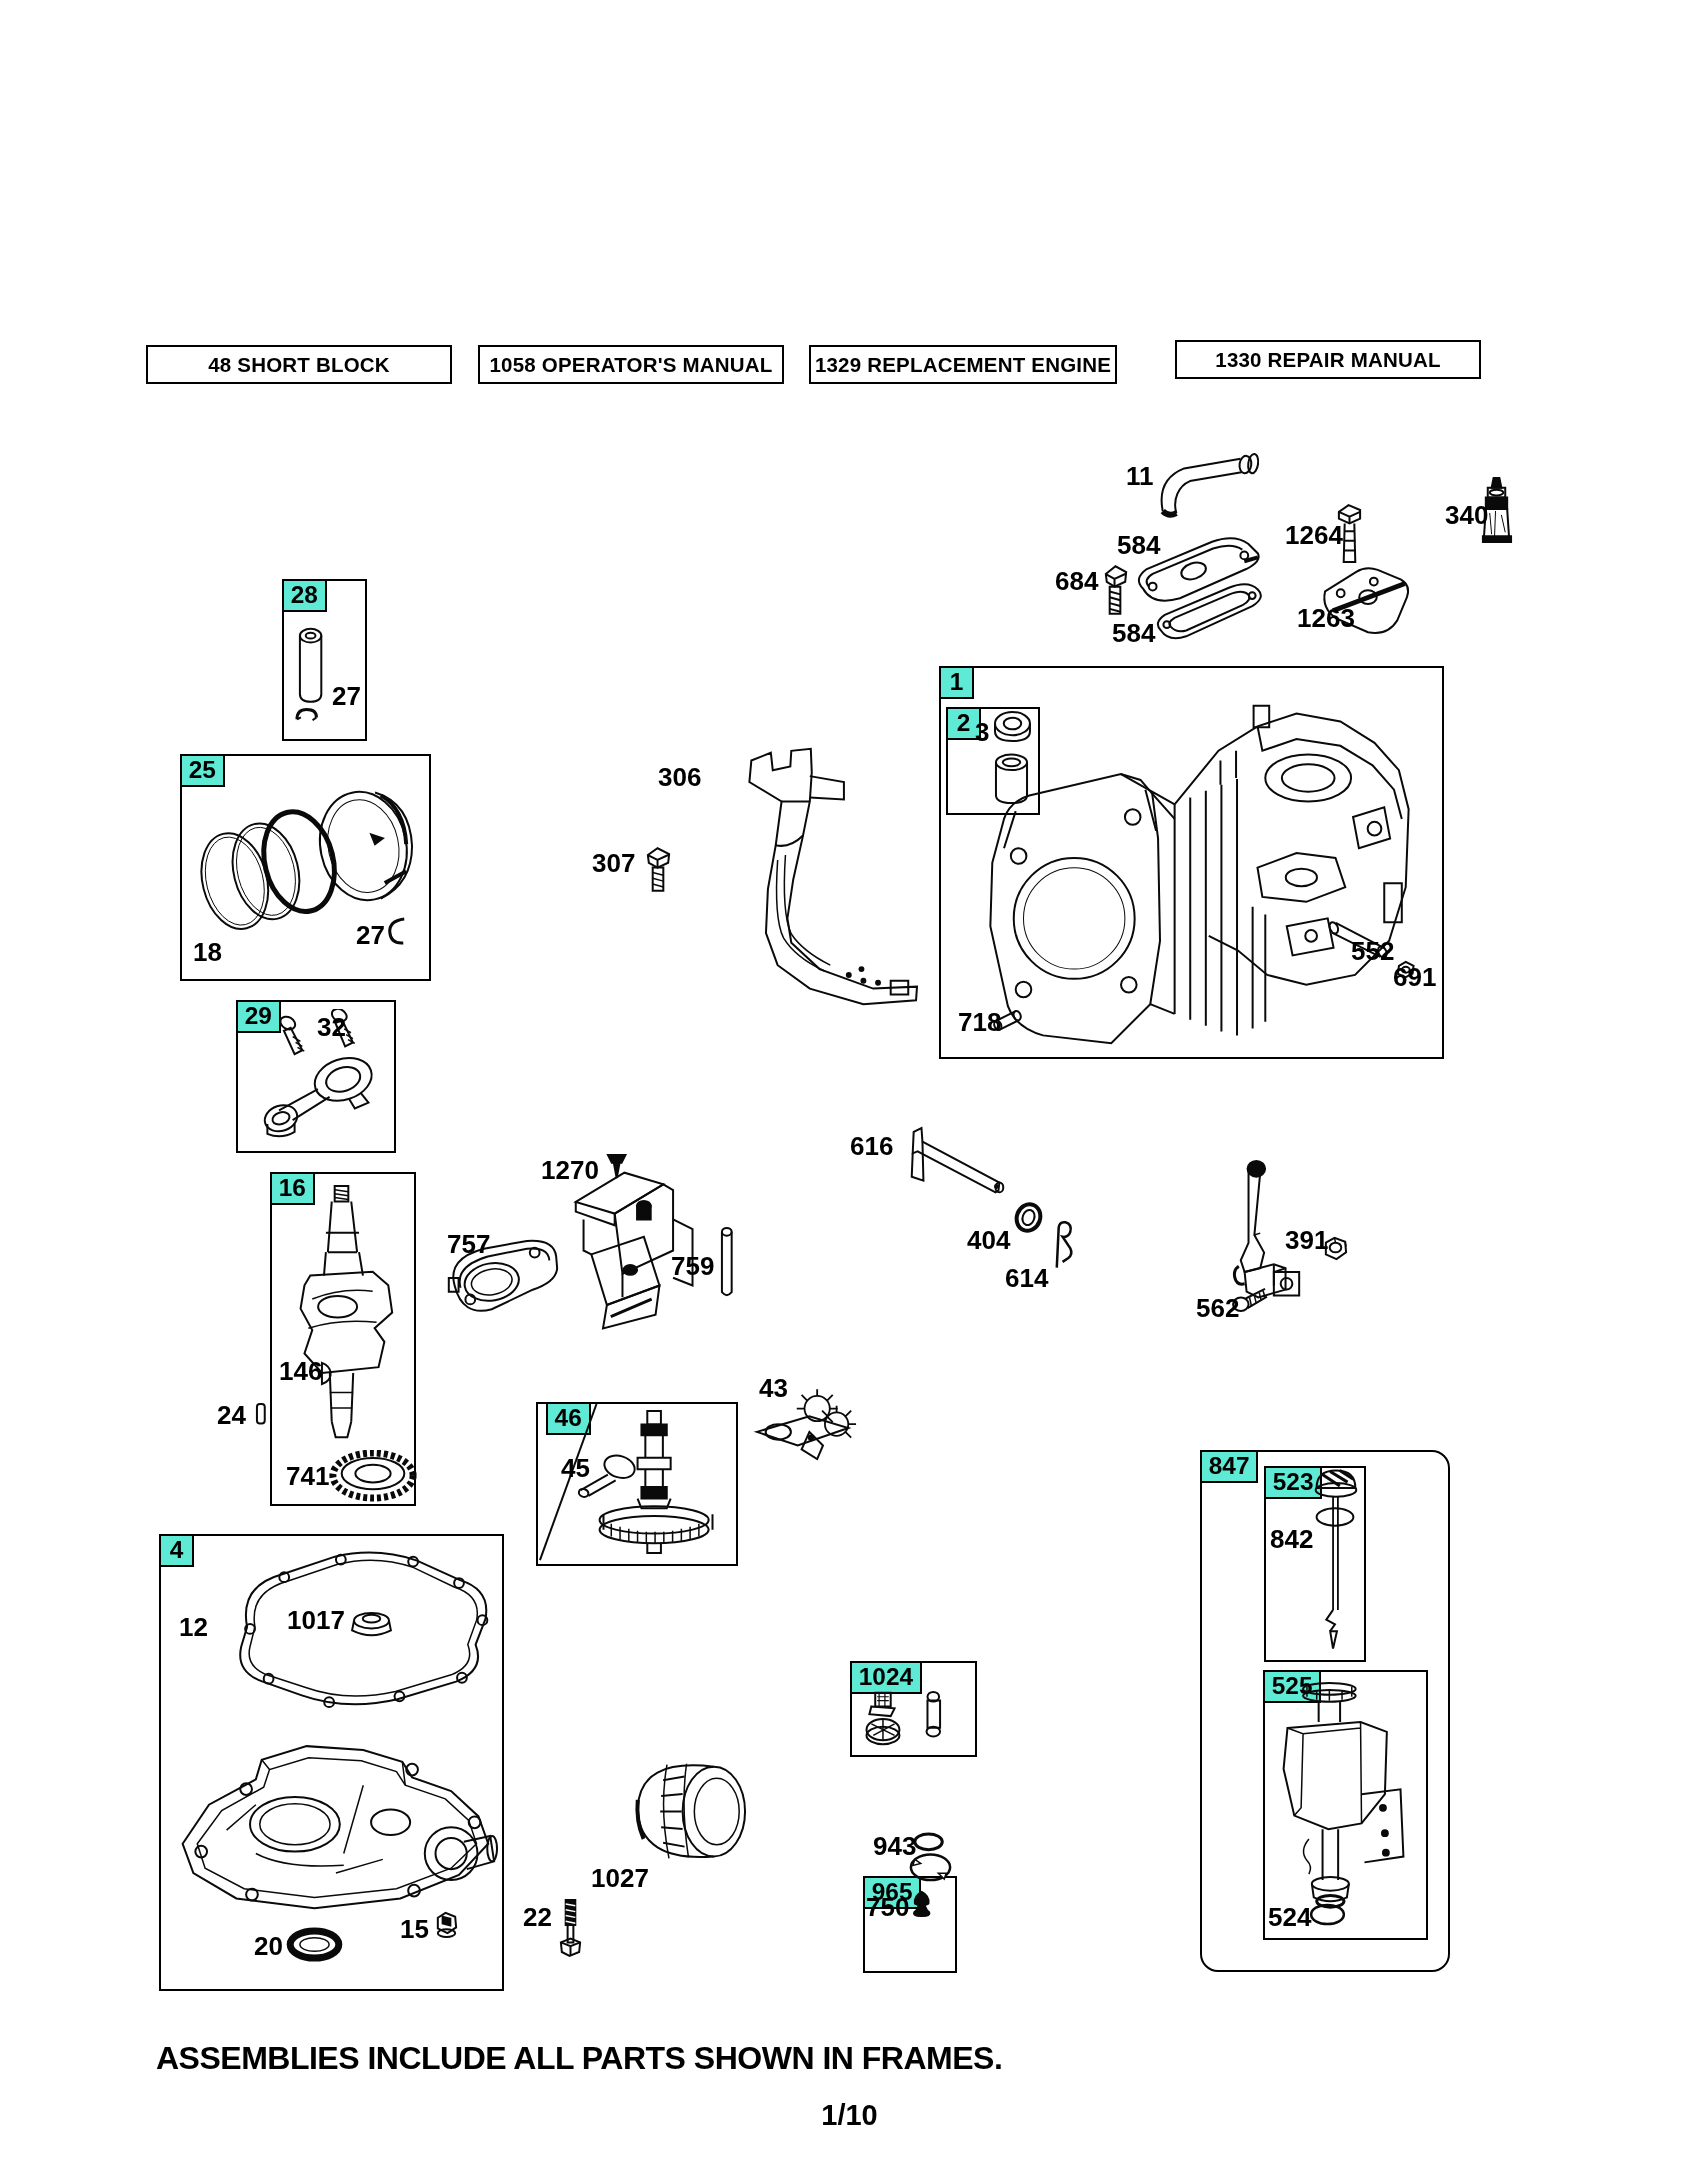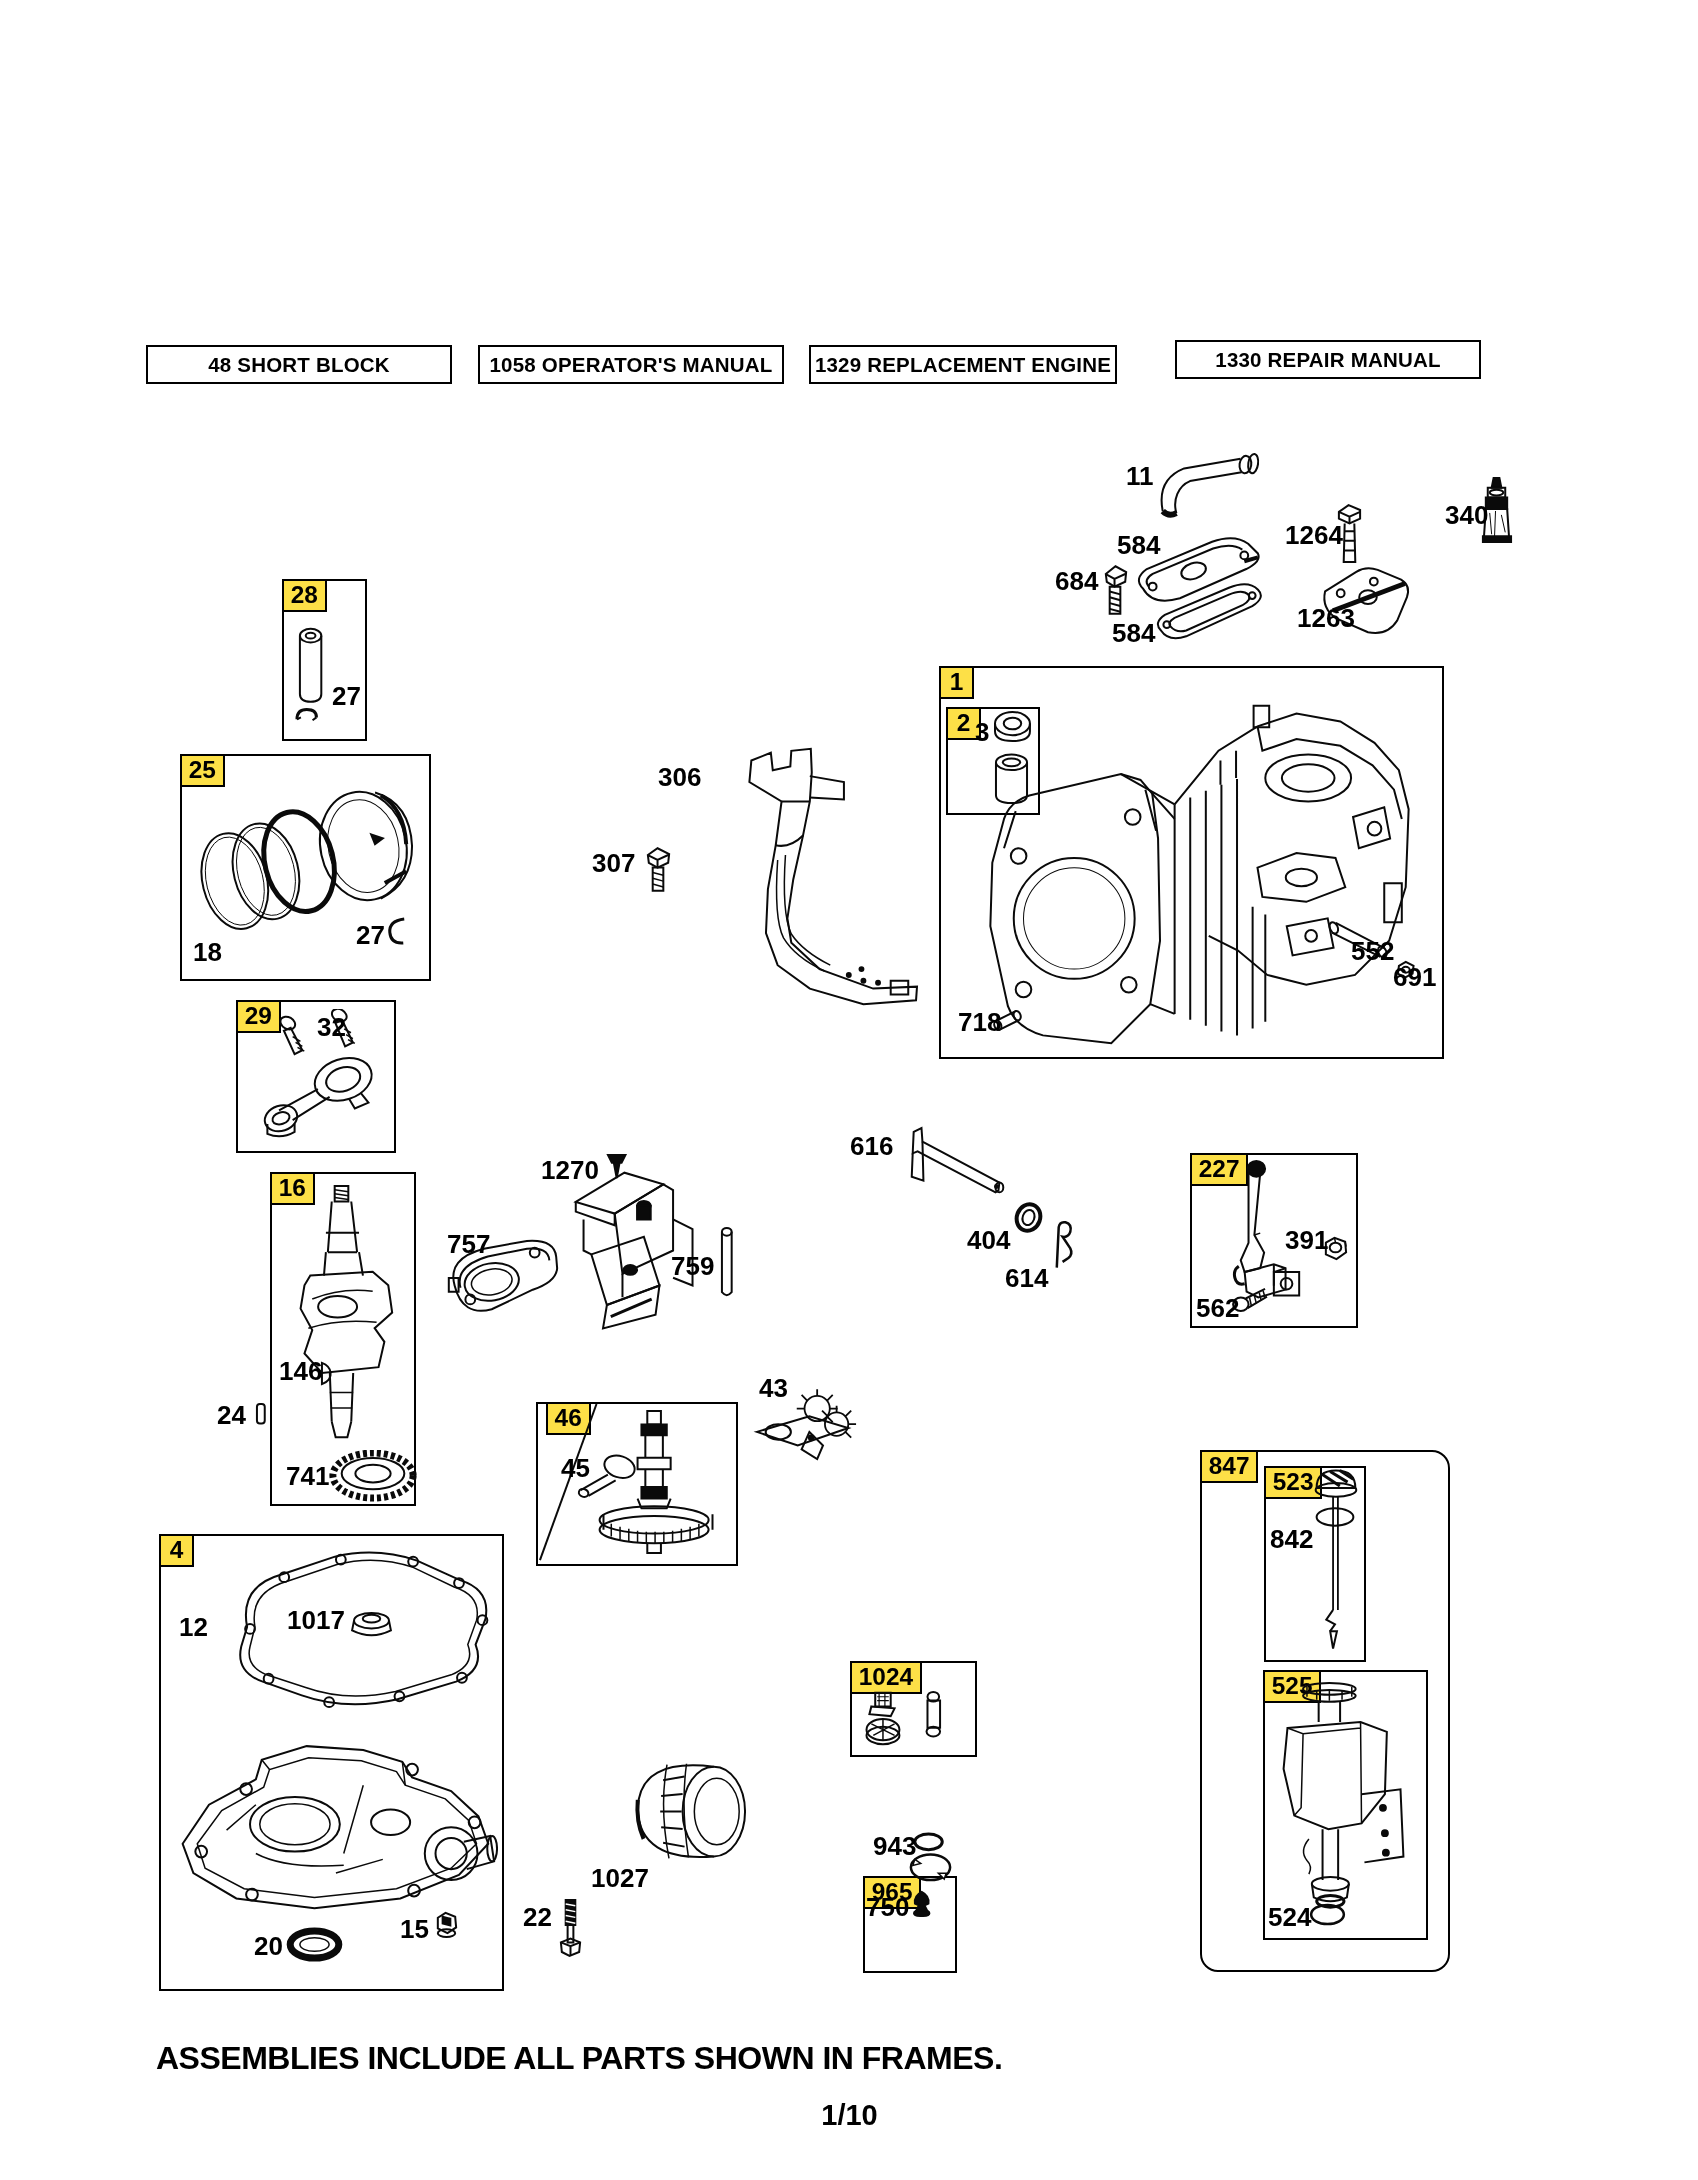--- a/index.html
+++ b/index.html
@@ -2,21 +2,21 @@
 <html><head>
 <meta charset="utf-8">
 <style>
   html,body{margin:0;padding:0;background:#e8e8e8;}
   .page{position:relative;width:1699px;height:2181px;background:#ffffff;
         font-family:"Liberation Sans",sans-serif;color:#000;overflow:hidden;margin:0 auto;}
   .hbox{position:absolute;border:2px solid #000;background:#fff;display:flex;
         align-items:center;justify-content:center;font-weight:bold;font-size:20.5px;
         letter-spacing:0.2px;white-space:nowrap;}
   .frame{position:absolute;border:2px solid #000;background:transparent;}
-  .flabel{position:absolute;left:-2px;top:-2px;border:2px solid #000;background:#fde047;
+  .flabel{position:absolute;left:-2px;top:-2px;border:2px solid #000;background:#5eead4;
         font-weight:bold;font-size:24.4px;display:flex;align-items:center;justify-content:center;
         padding:1px 6.8px;line-height:1;min-width:17.6px;height:27px;}
   .callout{position:absolute;font-weight:bold;font-size:26px;line-height:1;white-space:nowrap;}
   .part{position:absolute;}
   .part svg{display:block;}
   svg *{vector-effect:non-scaling-stroke;}
   .footer-note{position:absolute;left:156px;top:2040px;font-weight:bold;font-size:32px;letter-spacing:-0.5px;}
   .footer-page{position:absolute;left:0;top:2099px;width:1699px;text-align:center;font-weight:bold;font-size:29px;}
 </style>
 </head>
@@ -47,23 +47,20 @@
     <div class="flabel">28</div>
   </div>
   <div class="frame" style="left:180px;top:754px;width:247px;height:223px;">
     <div class="flabel">25</div>
   </div>
   <div class="frame" style="left:236px;top:1000px;width:156px;height:149px;">
     <div class="flabel">29</div>
   </div>
   <div class="frame" style="left:270px;top:1172px;width:142px;height:330px;">
     <div class="flabel">16</div>
-  </div>
-  <div class="frame" style="left:1190px;top:1153px;width:164px;height:171px;">
-    <div class="flabel">227</div>
   </div>
   <div class="frame" style="left:536px;top:1402px;width:198px;height:160px;">
     <div class="flabel" style="left:7.8px;">46</div>
     <svg width="198" height="160" viewBox="0 0 203 164" style="position:absolute;left:0;top:0;">
       <line x1="60" y1="0" x2="2" y2="160" stroke="#0a0a0a" stroke-width="2"></line>
     </svg>
   </div>
   <div class="frame" style="left:159px;top:1534px;width:341px;height:453px;">
     <div class="flabel">4</div>
   </div>

